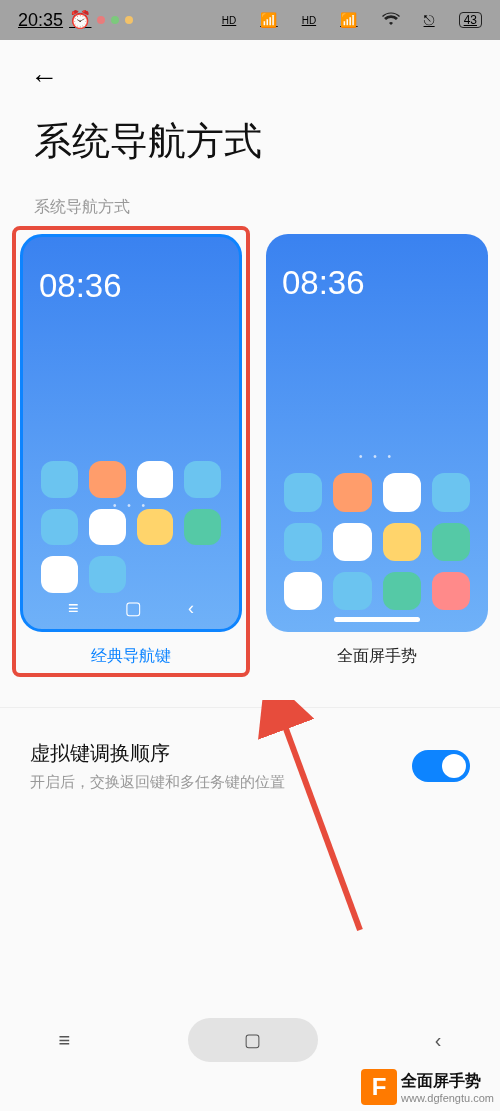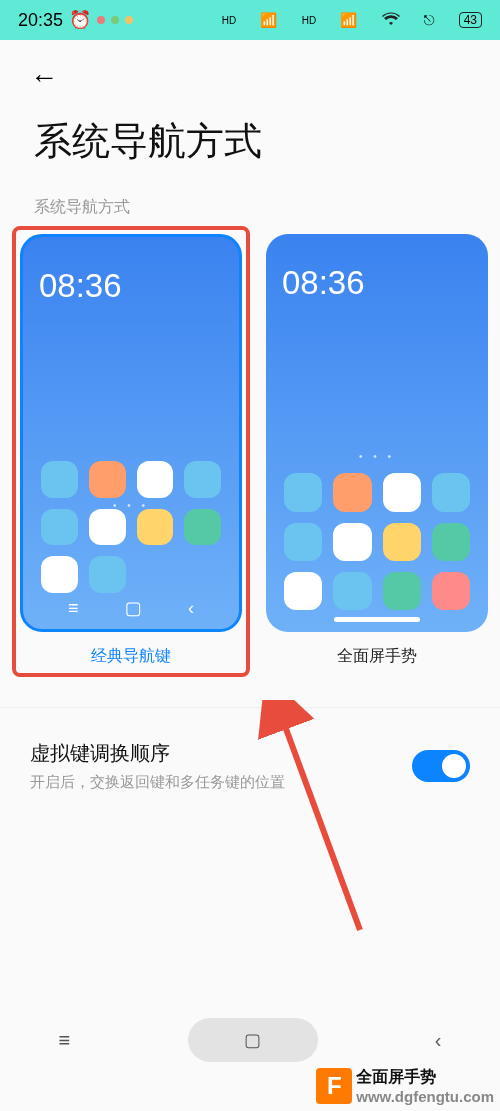--- a/index.html
+++ b/index.html
@@ -1,17 +1,17 @@
 <!DOCTYPE html>
 <html><head>
 <meta charset="utf-8">
 <style>
   * { box-sizing: border-box; margin: 0; padding: 0; }
   html, body { width: 500px; height: 1111px; font-family: -apple-system, sans-serif; background: #fafafa; overflow: hidden; }
-  .status-bar { height: 40px; background: #5eead4; display: flex; align-items: center; justify-content: space-between; padding: 12px 18px; font-size: 18px; font-weight: 500; }
+  .status-bar { height: 40px; background: #a3a3a3; display: flex; align-items: center; justify-content: space-between; padding: 12px 18px; font-size: 18px; font-weight: 500; text-decoration: underline; }
   .status-left { display: flex; align-items: center; gap: 6px; }
   .status-right { display: flex; align-items: center; gap: 24px; font-size: 14px; }
   .dot { width: 8px; height: 8px; border-radius: 50%; }
   .back-row { padding: 18px 30px 8px; }
   .back-arrow { font-size: 28px; font-weight: 300; }
   .page-title { font-size: 38px; font-weight: 400; padding: 18px 34px 20px; color: #111; }
   .section-label { font-size: 16px; color: #999; padding: 10px 34px 8px; }
   .options { display: flex; gap: 16px; padding: 0 12px; }
   .option-col { display:flex; flex-direction:column; align-items:center; }
   .highlight { border: 4px solid #e74c3c; border-radius: 8px; padding: 4px 4px 6px; }
@@ -32,21 +32,21 @@
   .setting-title { font-size: 20px; color: #111; margin-bottom: 6px; }
   .setting-sub { font-size: 15px; color: #999; }
   .switch { width: 58px; height: 32px; border-radius: 16px; background: #0d84ff; position: relative; }
   .knob { width: 24px; height: 24px; border-radius: 50%; background: #fff; position: absolute; top: 4px; right: 4px; }
   .arrow-svg { position: absolute; left: 210px; top: 700px; pointer-events: none; }
   .sys-navbar { position: absolute; bottom: 44px; left: 0; right: 0; height: 54px; display: flex; align-items: center; justify-content: space-around; }
   .pill { width: 130px; height: 44px; border-radius: 22px; background: #e3e3e3; display:flex; align-items:center; justify-content:center; font-size:18px; color:#555;}
   .nvbtn { font-size: 20px; color: #555; }
   .watermark { position: absolute; right: 6px; bottom: 6px; display:flex; align-items:center; gap:4px; font-size:16px; font-weight:700; color:#111;}
   .wm-f { width:36px; height:36px; background:#ff7a00; border-radius:4px; color:#fff; display:flex; align-items:center; justify-content:center; font-size:24px; font-weight:900;}
-  .wm-sub { font-size:15px; color:#888; font-weight:700; display:block; }
+  .wm-sub { font-size:11px; color:#888; font-weight:400; display:block; }
   .hd { font-size:10px; }
   .sig { display:inline-block; }
 </style>
 </head>
 <body>
 
 <div class="status-bar">
   <div class="status-left">
     <span>20:35</span>
     <span>⏰</span>

